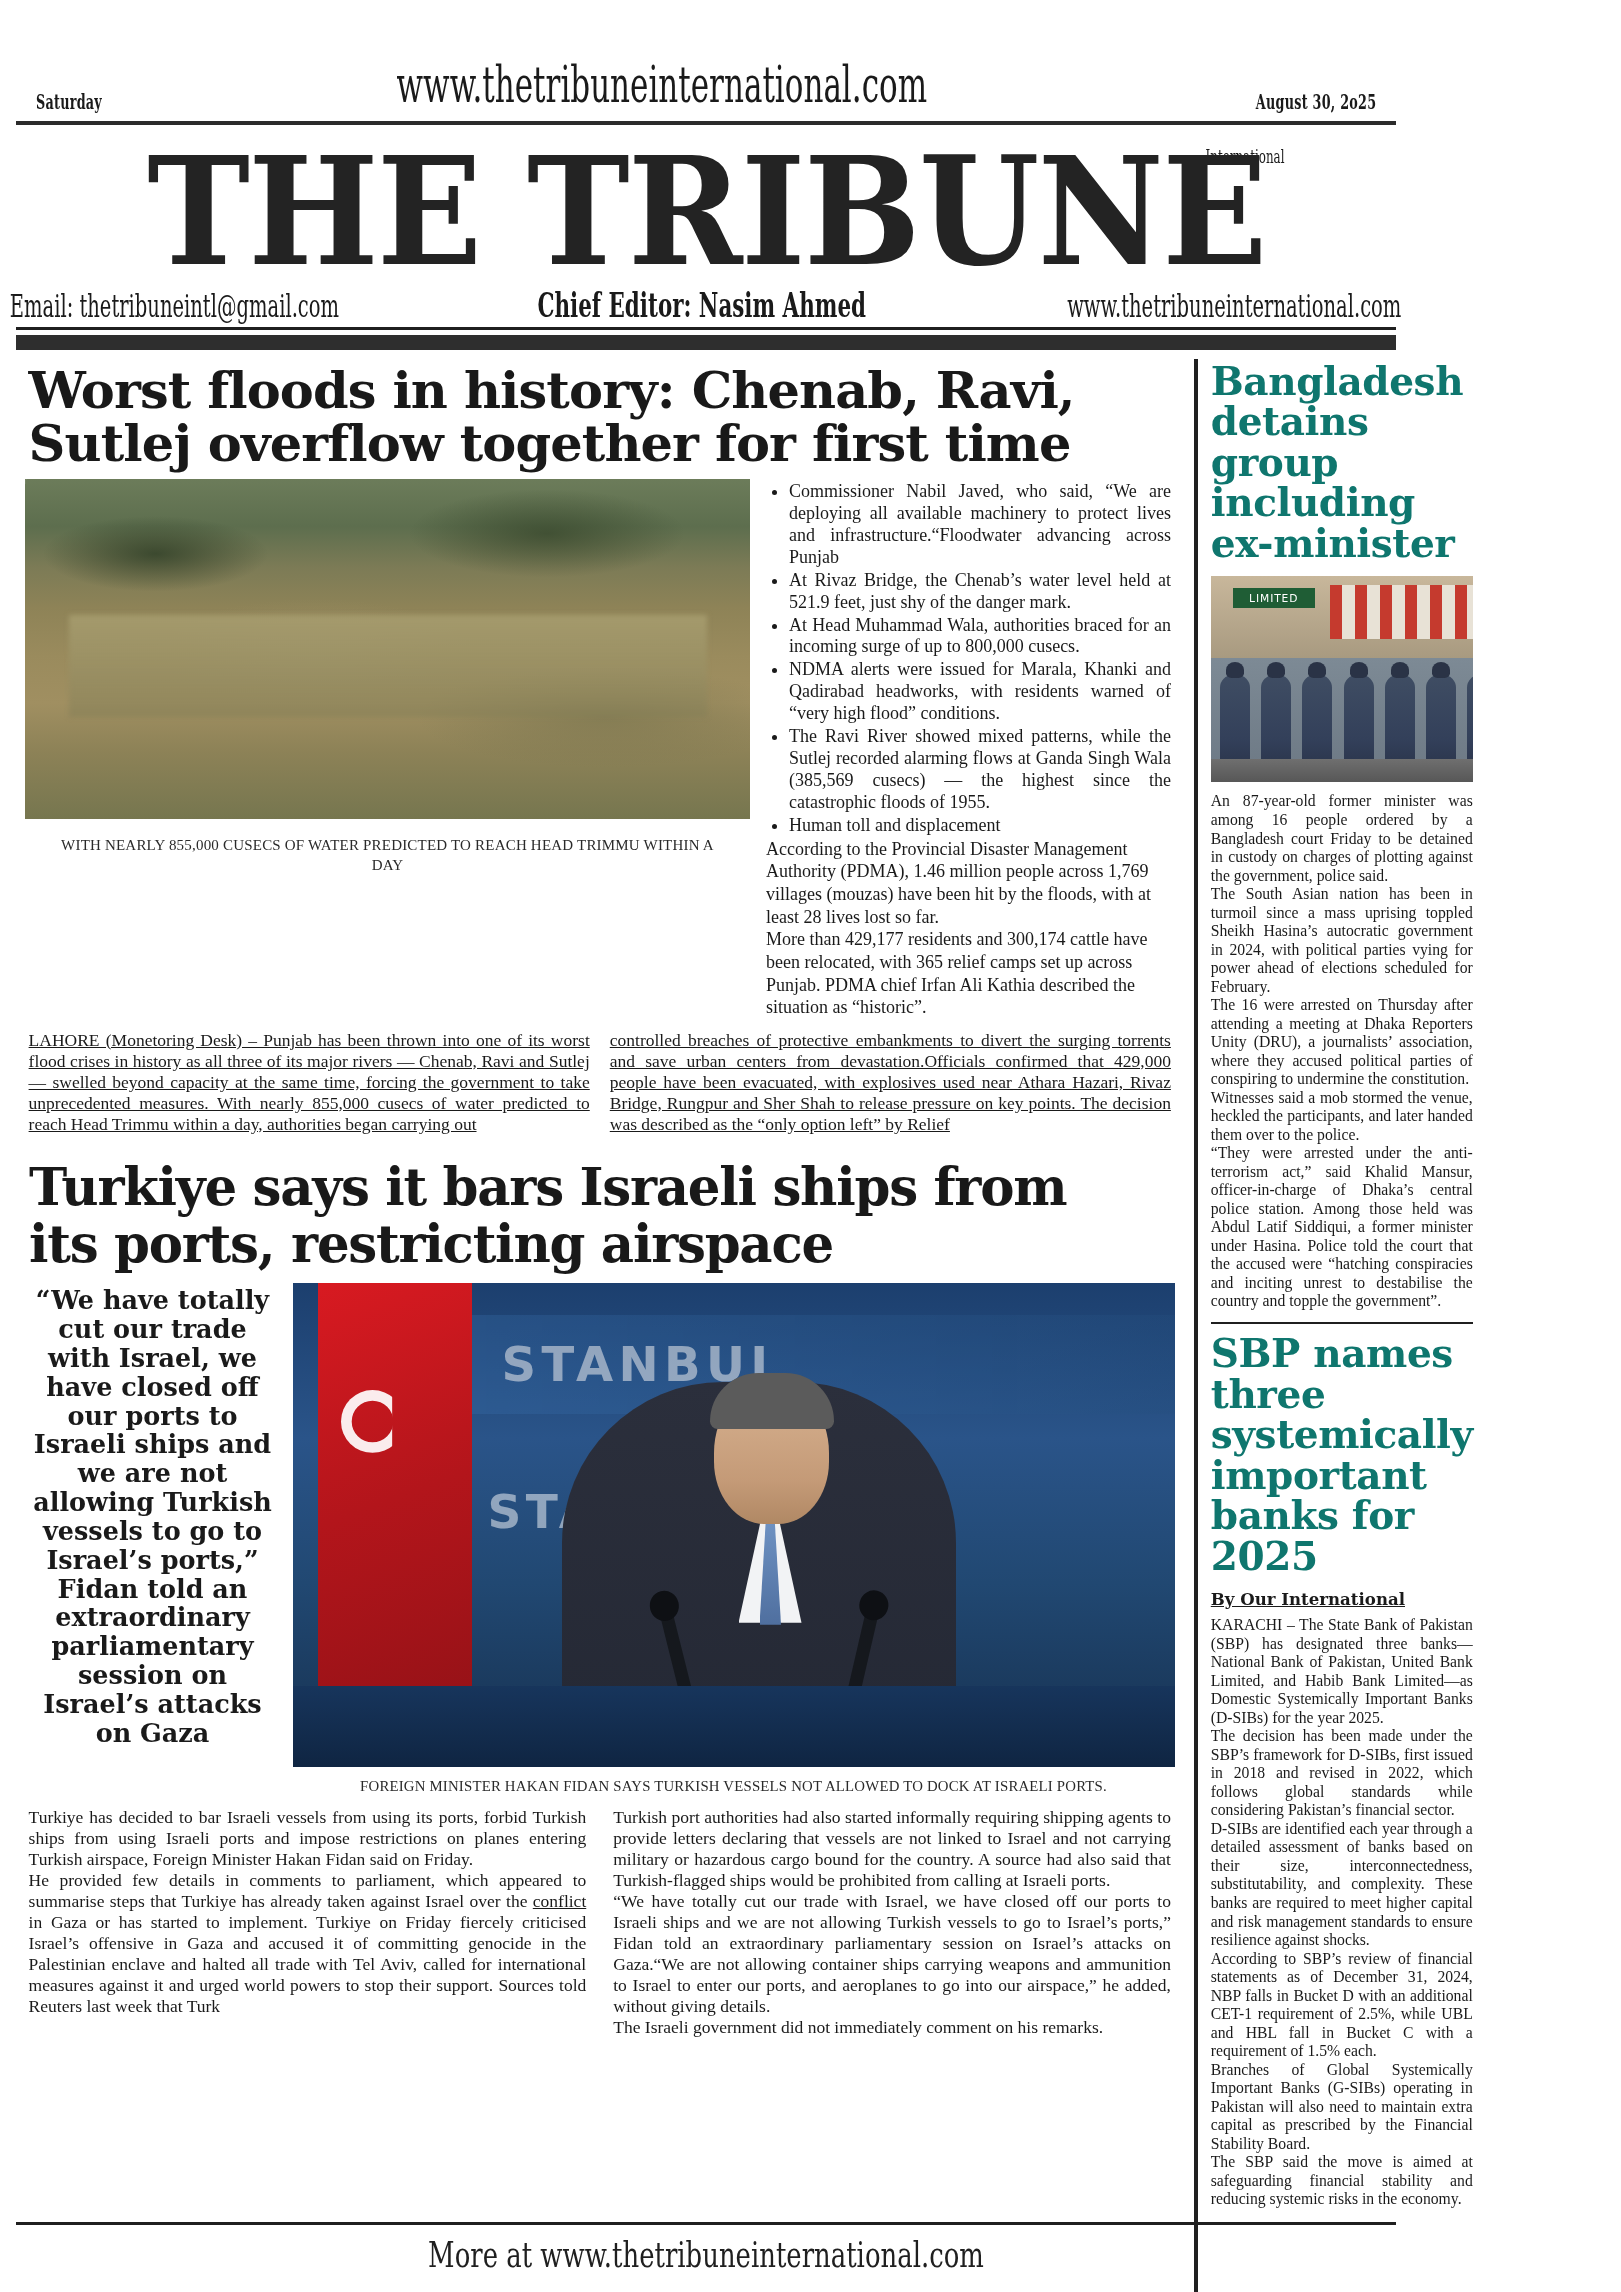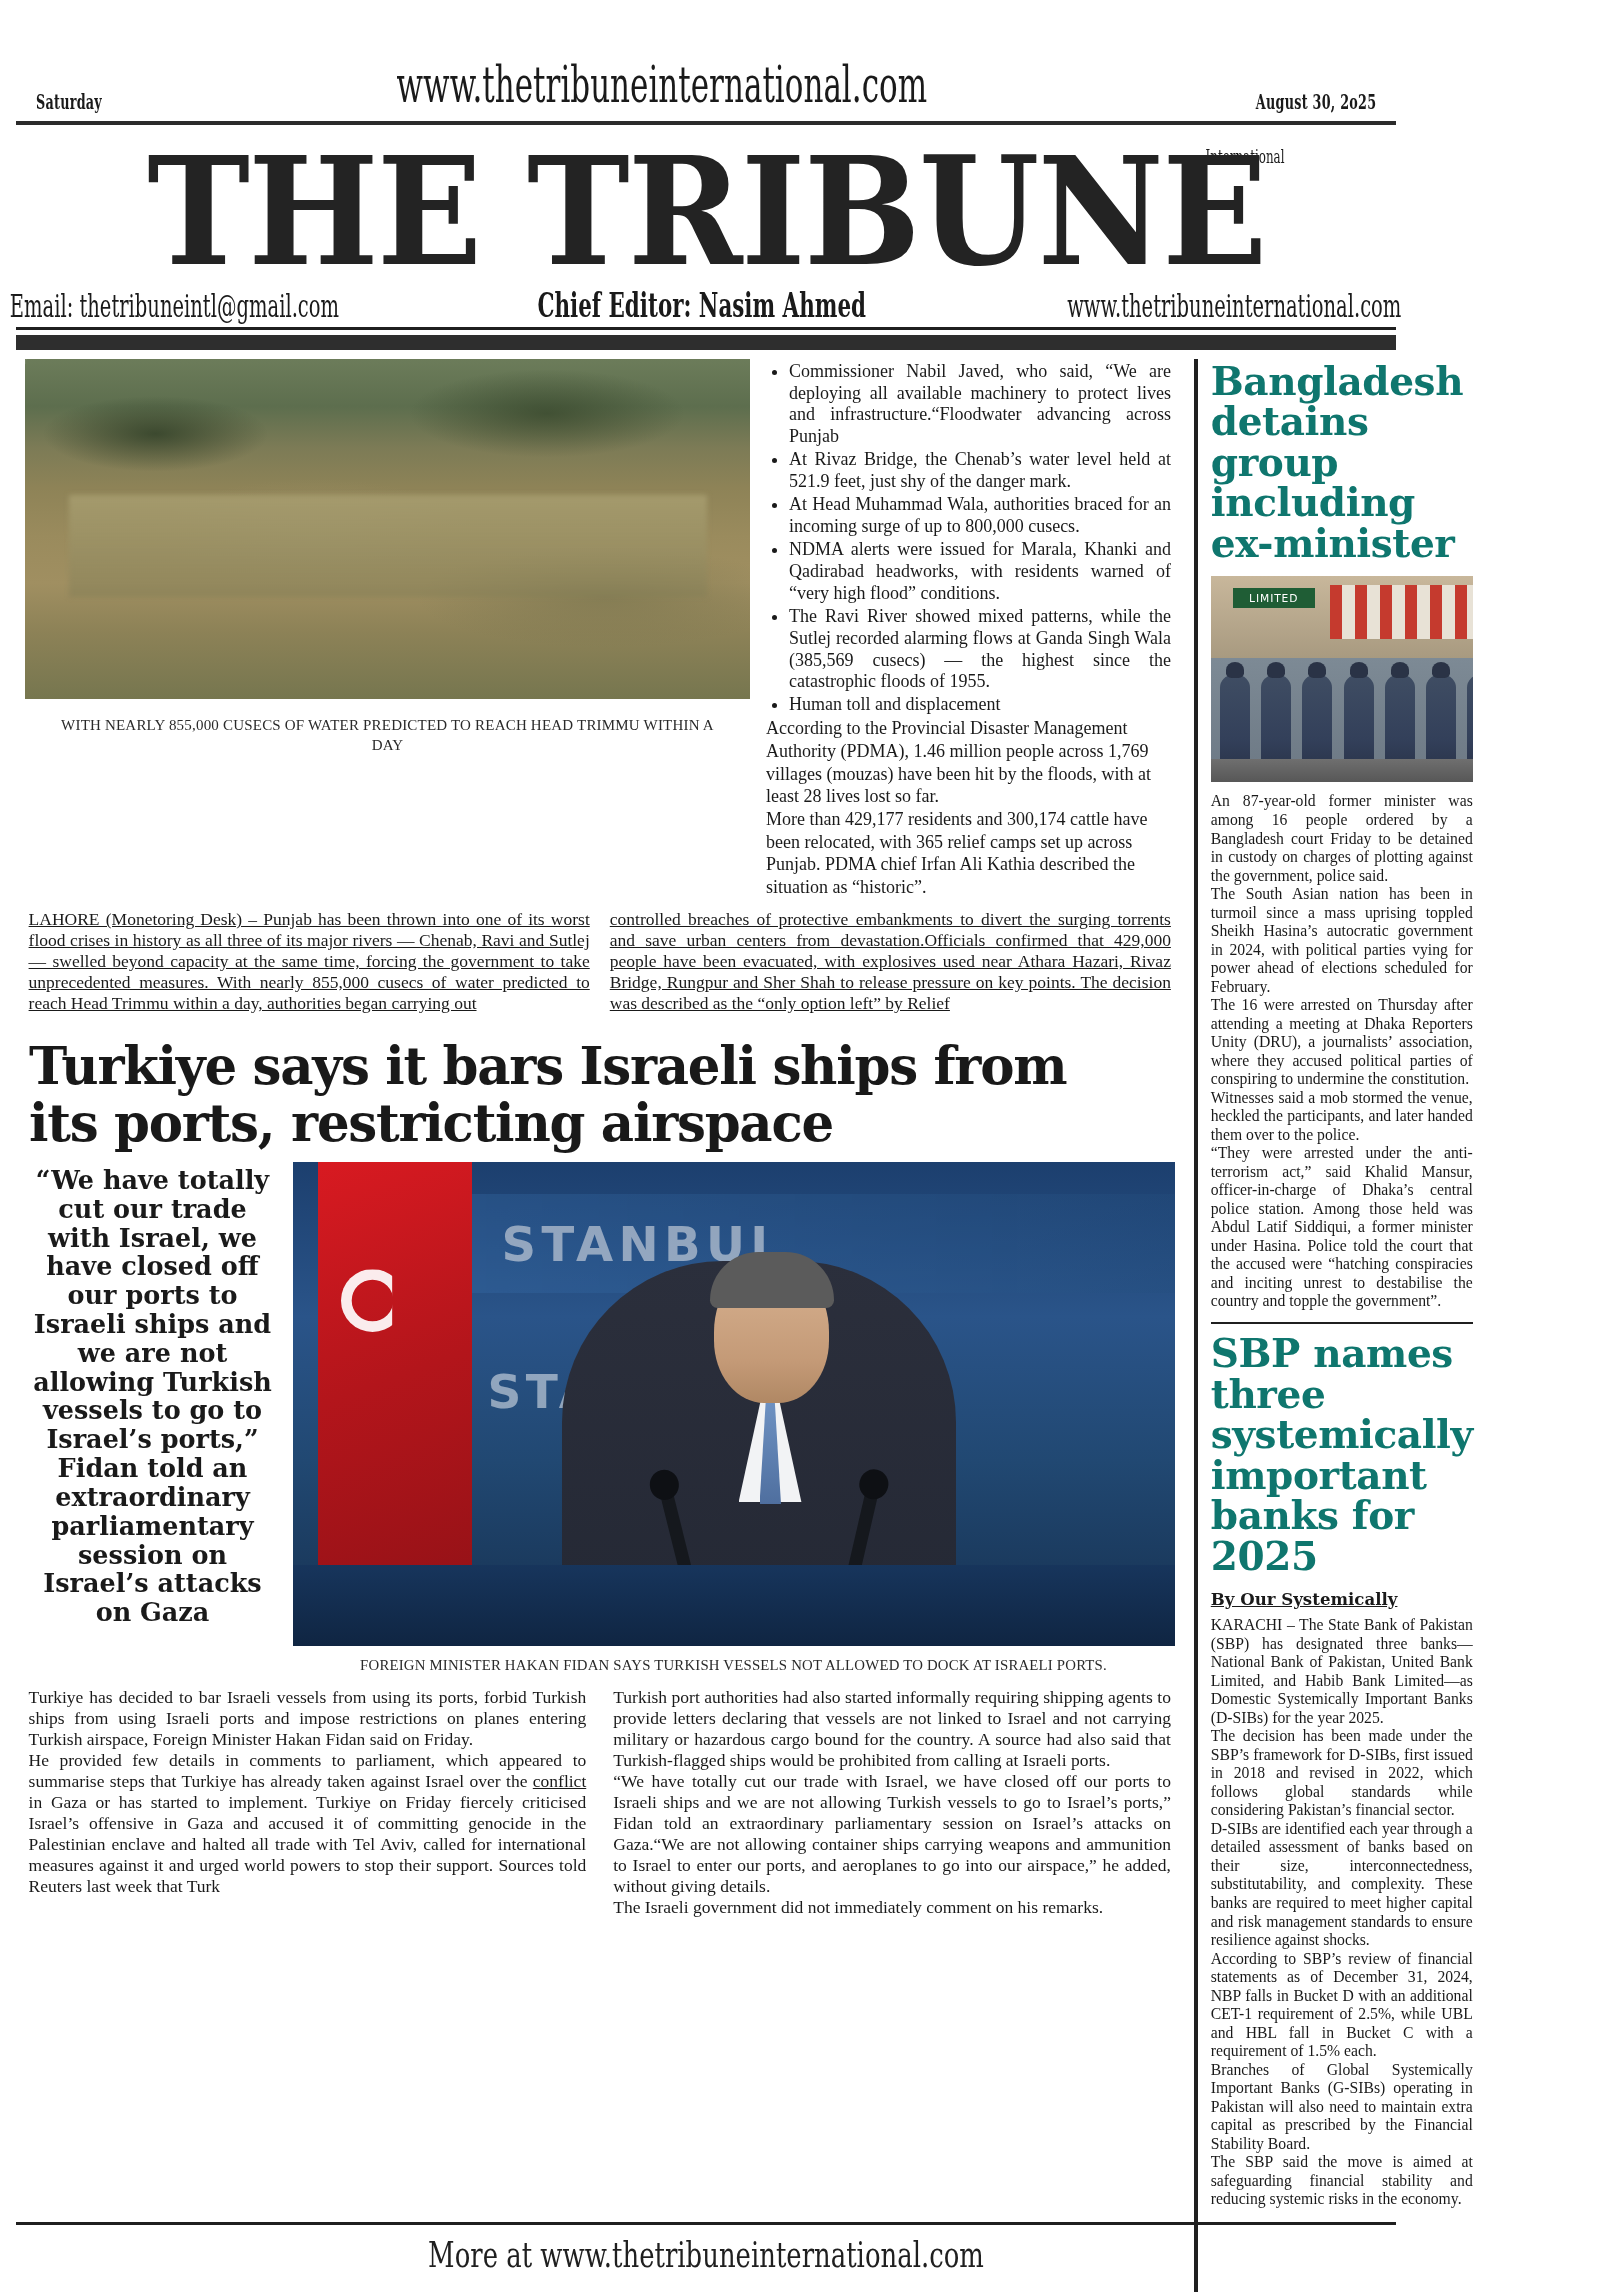--- a/index.html
+++ b/index.html
@@ -345,20 +345,21 @@
     <div class="a"></div>
       <div class="b"></div>
       <div class="c"></div>
   </div>
 
   <div class="grid">
 
     <div class="col-main">
 
       <div>
+        <h1 class="lead">Worst floods in history: Chenab, Ravi, Sutlej overflow together for first time</h1>
 
         <div class="lead-body">
           <div class="lead-left">
             <div class="photo"></div>
             <div class="caption-center">WITH NEARLY 855,000 CUSECS OF WATER PREDICTED TO REACH HEAD TRIMMU WITHIN A DAY</div>
           </div>
 
           <div class="lead-right">
             <ul class="bullets">
               <li>Commissioner Nabil Javed, who said, “We are deploying all available machinery to protect lives and infrastructure.“Floodwater advancing across Punjab</li>
@@ -444,21 +445,21 @@
         <p class="side-p">The South Asian nation has been in turmoil since a mass uprising toppled Sheikh Hasina’s autocratic government in 2024, with political parties vying for power ahead of elections scheduled for February.</p>
         <p class="side-p">The 16 were arrested on Thursday after attending a meeting at Dhaka Reporters Unity (DRU), a journalists’ association, where they accused political parties of conspiring to undermine the constitution.</p>
         <p class="side-p">Witnesses said a mob stormed the venue, heckled the participants, and later handed them over to the police.</p>
         <p class="side-p">“They were arrested under the anti-terrorism act,” said Khalid Mansur, officer-in-charge of Dhaka’s central police station. Among those held was Abdul Latif Siddiqui, a former minister under Hasina. Police told the court that the accused were “hatching conspiracies and inciting unrest to destabilise the country and topple the government”.</p>
       </div>
 
       <div class="side-rule"></div>
 
       <div>
         <h2 class="side-head">SBP names three systemically important banks for 2025</h2>
-        <div class="byline">By Our Systemically</div>
+        <div class="byline">By Our International</div>
         <p class="side-p">KARACHI – The State Bank of Pakistan (SBP) has designated three banks—National Bank of Pakistan, United Bank Limited, and Habib Bank Limited—as Domestic Systemically Important Banks (D-SIBs) for the year 2025.</p>
         <p class="side-p">The decision has been made under the SBP’s framework for D-SIBs, first issued in 2018 and revised in 2022, which follows global standards while considering Pakistan’s financial sector.</p>
         <p class="side-p">D-SIBs are identified each year through a detailed assessment of banks based on their size, interconnectedness, substitutability, and complexity. These banks are required to meet higher capital and risk management standards to ensure resilience against shocks.</p>
         <p class="side-p">According to SBP’s review of financial statements as of December 31, 2024, NBP falls in Bucket D with an additional CET-1 requirement of 2.5%, while UBL and HBL fall in Bucket C with a requirement of 1.5% each.</p>
         <p class="side-p">Branches of Global Systemically Important Banks (G-SIBs) operating in Pakistan will also need to maintain extra capital as prescribed by the Financial Stability Board.</p>
         <p class="side-p">The SBP said the move is aimed at safeguarding financial stability and reducing systemic risks in the economy.</p>
       </div>
 
     </div>
   </div>

